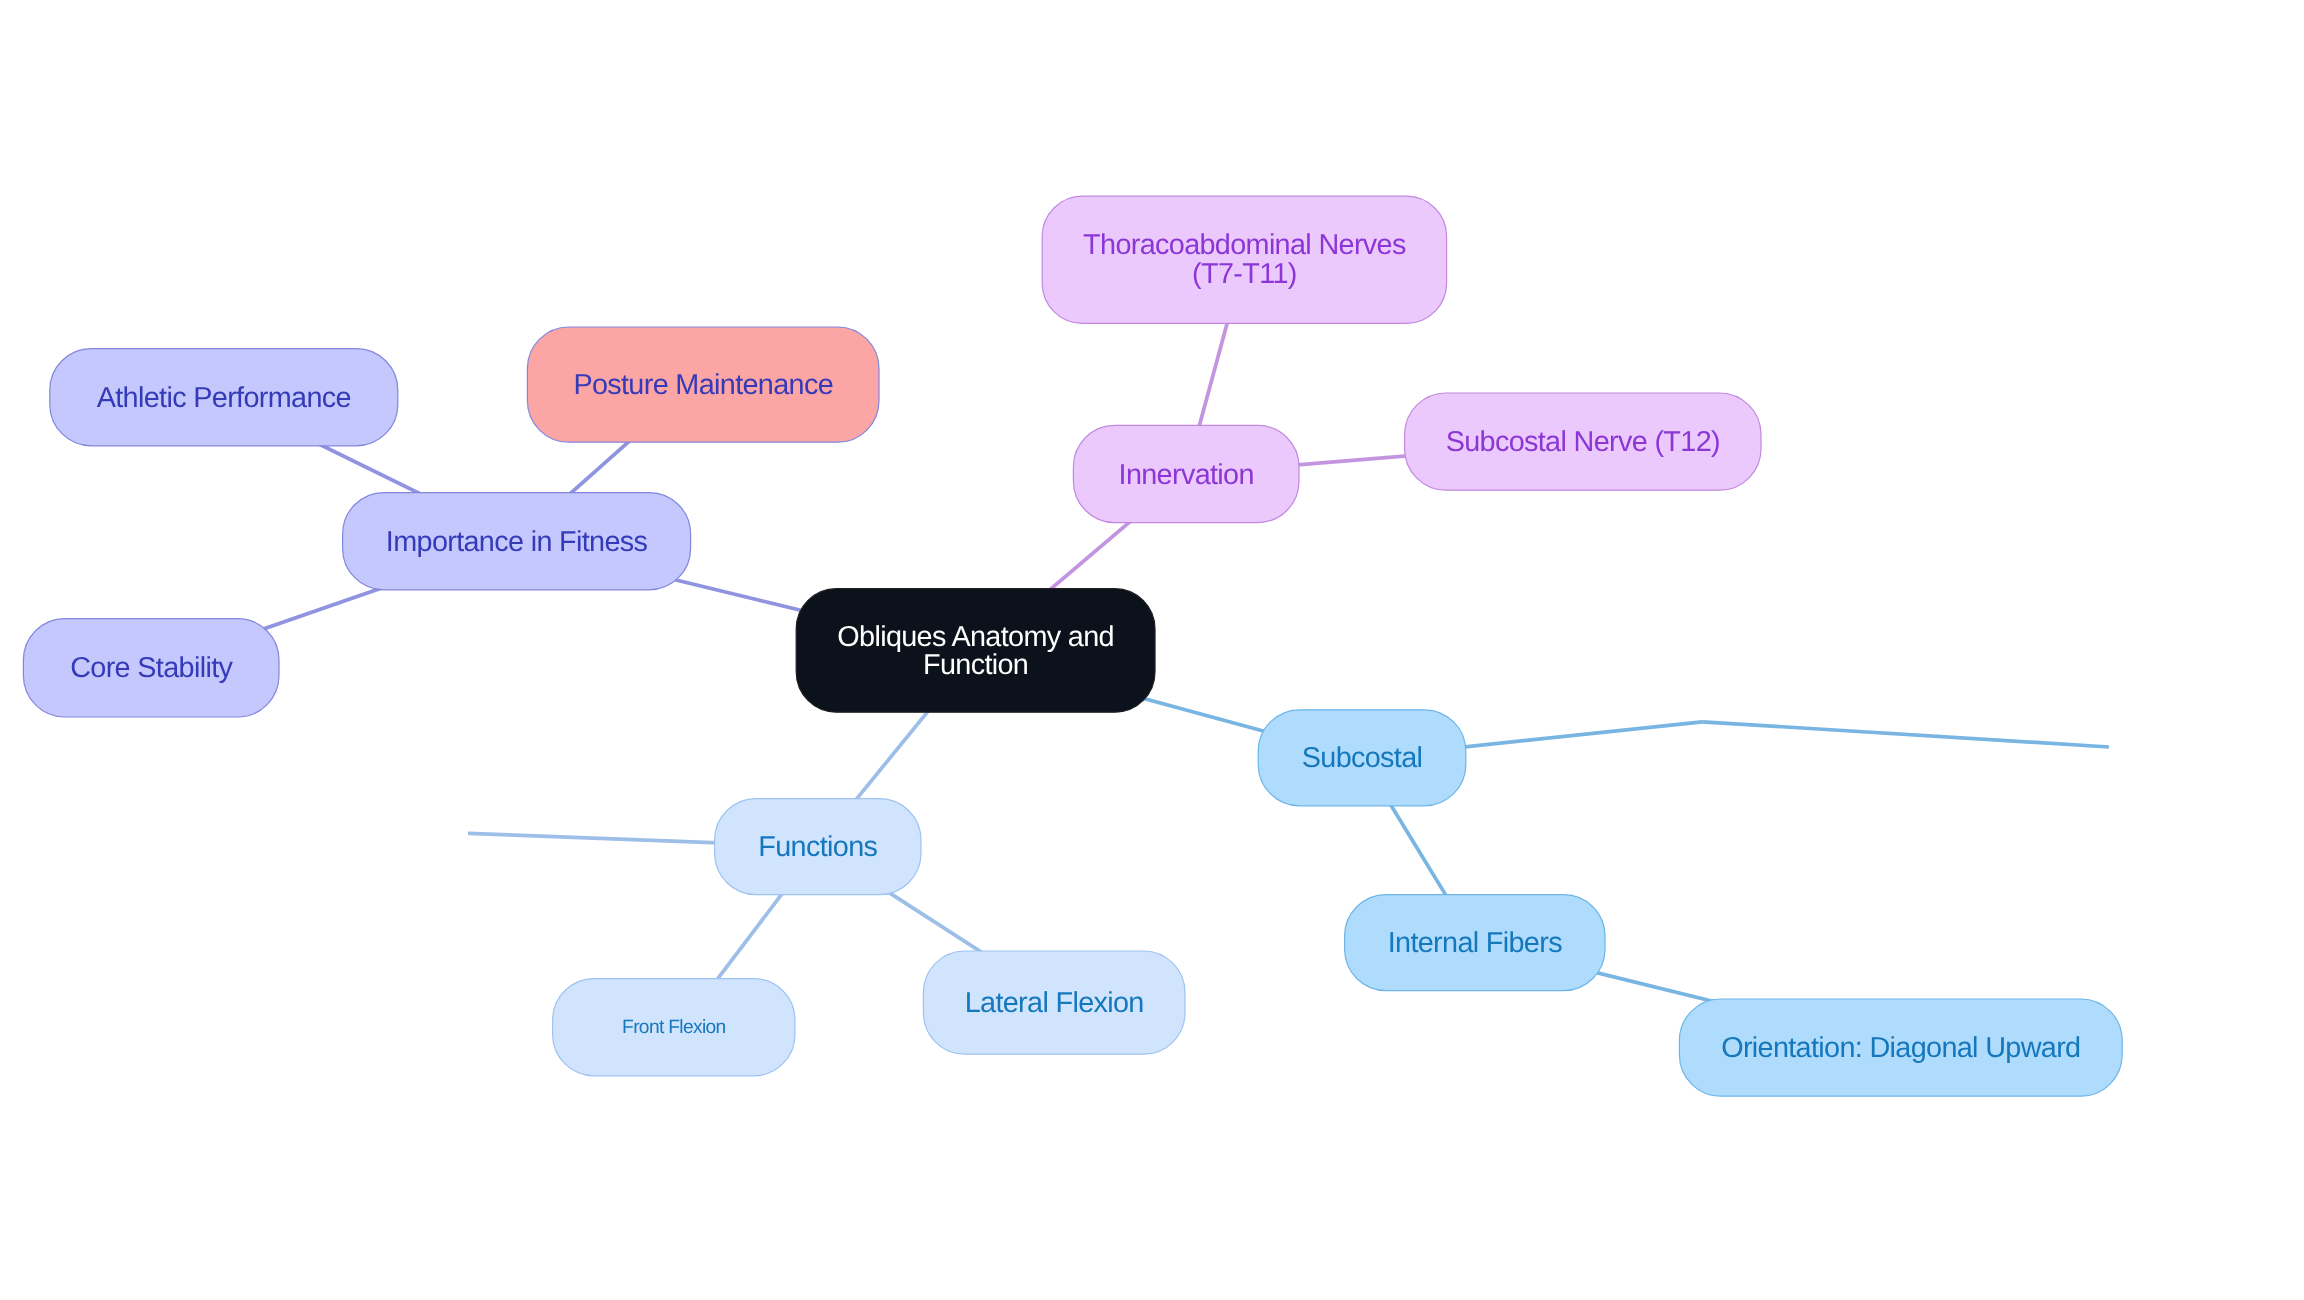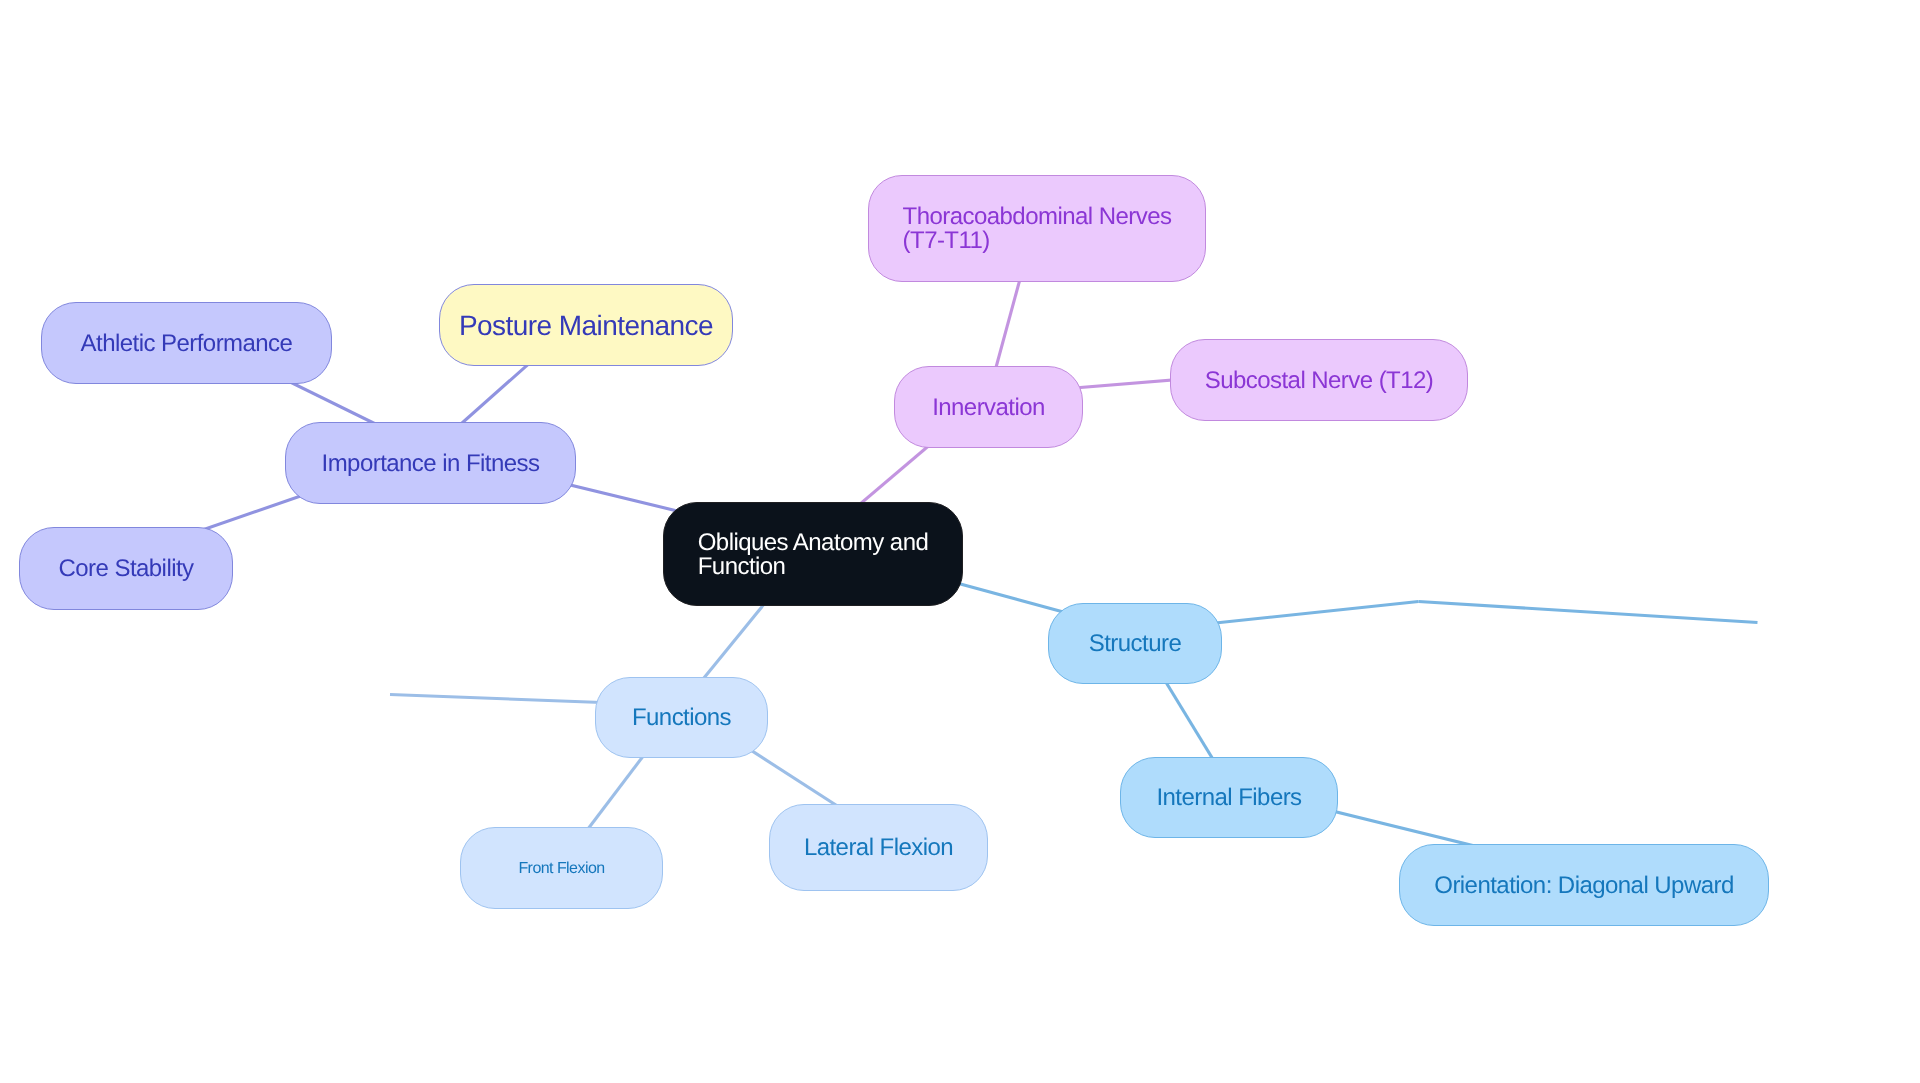--- a/index.html
+++ b/index.html
@@ -1,21 +1,21 @@
 <!DOCTYPE html>
 <html><head>
 <meta charset="utf-8">
 <style>
   html,body{margin:0;padding:0;background:#ffffff;}
   body{width:1920px;height:1083px;overflow:hidden;font-family:"Liberation Sans",sans-serif;-webkit-font-smoothing:antialiased;text-rendering:geometricPrecision;}
   #canvas{position:relative;width:1920px;height:1083px;background:#ffffff;}
   #nodes{position:absolute;left:0;top:0;width:1920px;height:1083px;}
   #edges{position:absolute;left:0;top:0;width:1920px;height:1083px;}
-  .node{position:absolute;box-sizing:border-box;display:flex;align-items:center;justify-content:center;border-style:solid;border-width:1.2px;
-        font-size:24px;line-height:24.2px;letter-spacing:-0.55px;margin-top:12px;}
+  .node{position:absolute;box-sizing:border-box;display:flex;align-items:center;justify-content:center;text-align:center;border-style:solid;border-width:1.2px;
+        font-size:24px;line-height:24.2px;letter-spacing:-0.55px;}
   .node span{display:block;white-space:pre-line;transform:translateZ(0);position:relative;top:0.8px;}
 </style>
 </head>
 <body>
 
 <div id="canvas">
   <svg id="edges" viewBox="0 0 1920 1083">
     <g id="edge-group">
       <path class="edge" d="M 813 544 L 988.5 395" stroke="#C394E0" stroke-width="3.1" fill="none"></path>
       <path class="edge" d="M 988.5 395 L 1037 216.5" stroke="#C394E0" stroke-width="3.1" fill="none"></path>
@@ -49,28 +49,28 @@
       </div>
     <div class="node" style="left: 1170px; top: 327px; width: 298px; height: 82px; background: rgb(235, 201, 253); border-color: rgb(193, 137, 222); color: rgb(139, 54, 213); font-size: 24px; border-radius: 35px;">
         <span class="node-label">Subcostal Nerve (T12)</span>
       </div>
     <div class="node" style="left: 285px; top: 410px; width: 291px; height: 82px; background: rgb(197, 200, 253); border-color: rgb(129, 135, 221); color: rgb(52, 58, 184); font-size: 24px; border-radius: 35px;">
         <span class="node-label">Importance in Fitness</span>
       </div>
     <div class="node" style="left: 41px; top: 290px; width: 291px; height: 82px; background: rgb(197, 200, 253); border-color: rgb(129, 135, 221); color: rgb(52, 58, 184); font-size: 24px; border-radius: 35px;">
         <span class="node-label">Athletic Performance</span>
       </div>
-    <div class="node" style="left: 439px; top: 272px; width: 294px; height: 82px; background: #fef9c3; border-color: rgb(129, 135, 221); color: rgb(52, 58, 184); font-size: 28px; border-radius: 35px;">
+    <div class="node" style="left: 439px; top: 272px; width: 294px; height: 97px; background: #fca5a5; border-color: rgb(129, 135, 221); color: rgb(52, 58, 184); font-size: 24px; border-radius: 35px;">
         <span class="node-label">Posture Maintenance</span>
       </div>
     <div class="node" style="left: 19px; top: 515px; width: 214px; height: 83px; background: rgb(197, 200, 253); border-color: rgb(129, 135, 221); color: rgb(52, 58, 184); font-size: 24px; border-radius: 35px;">
         <span class="node-label">Core Stability</span>
       </div>
     <div class="node" style="left: 1048px; top: 591px; width: 174px; height: 81px; background: rgb(175, 220, 252); border-color: rgb(109, 181, 232); color: rgb(21, 119, 188); font-size: 24px; border-radius: 35px;">
-        <span class="node-label">Structure</span>
+        <span class="node-label">Subcostal</span>
       </div>
     <div class="node" style="left: 1120px; top: 745px; width: 218px; height: 81px; background: rgb(175, 220, 252); border-color: rgb(109, 181, 232); color: rgb(21, 119, 188); font-size: 24px; border-radius: 35px;">
         <span class="node-label">Internal Fibers</span>
       </div>
     <div class="node" style="left: 1399px; top: 832px; width: 370px; height: 82px; background: rgb(175, 220, 252); border-color: rgb(109, 181, 232); color: rgb(21, 119, 188); font-size: 24px; border-radius: 35px;">
         <span class="node-label">Orientation: Diagonal Upward</span>
       </div>
     <div class="node" style="left: 595px; top: 665px; width: 173px; height: 81px; background: rgb(209, 228, 254); border-color: rgb(158, 195, 240); color: rgb(21, 119, 188); font-size: 24px; border-radius: 35px;">
         <span class="node-label">Functions</span>
       </div>

